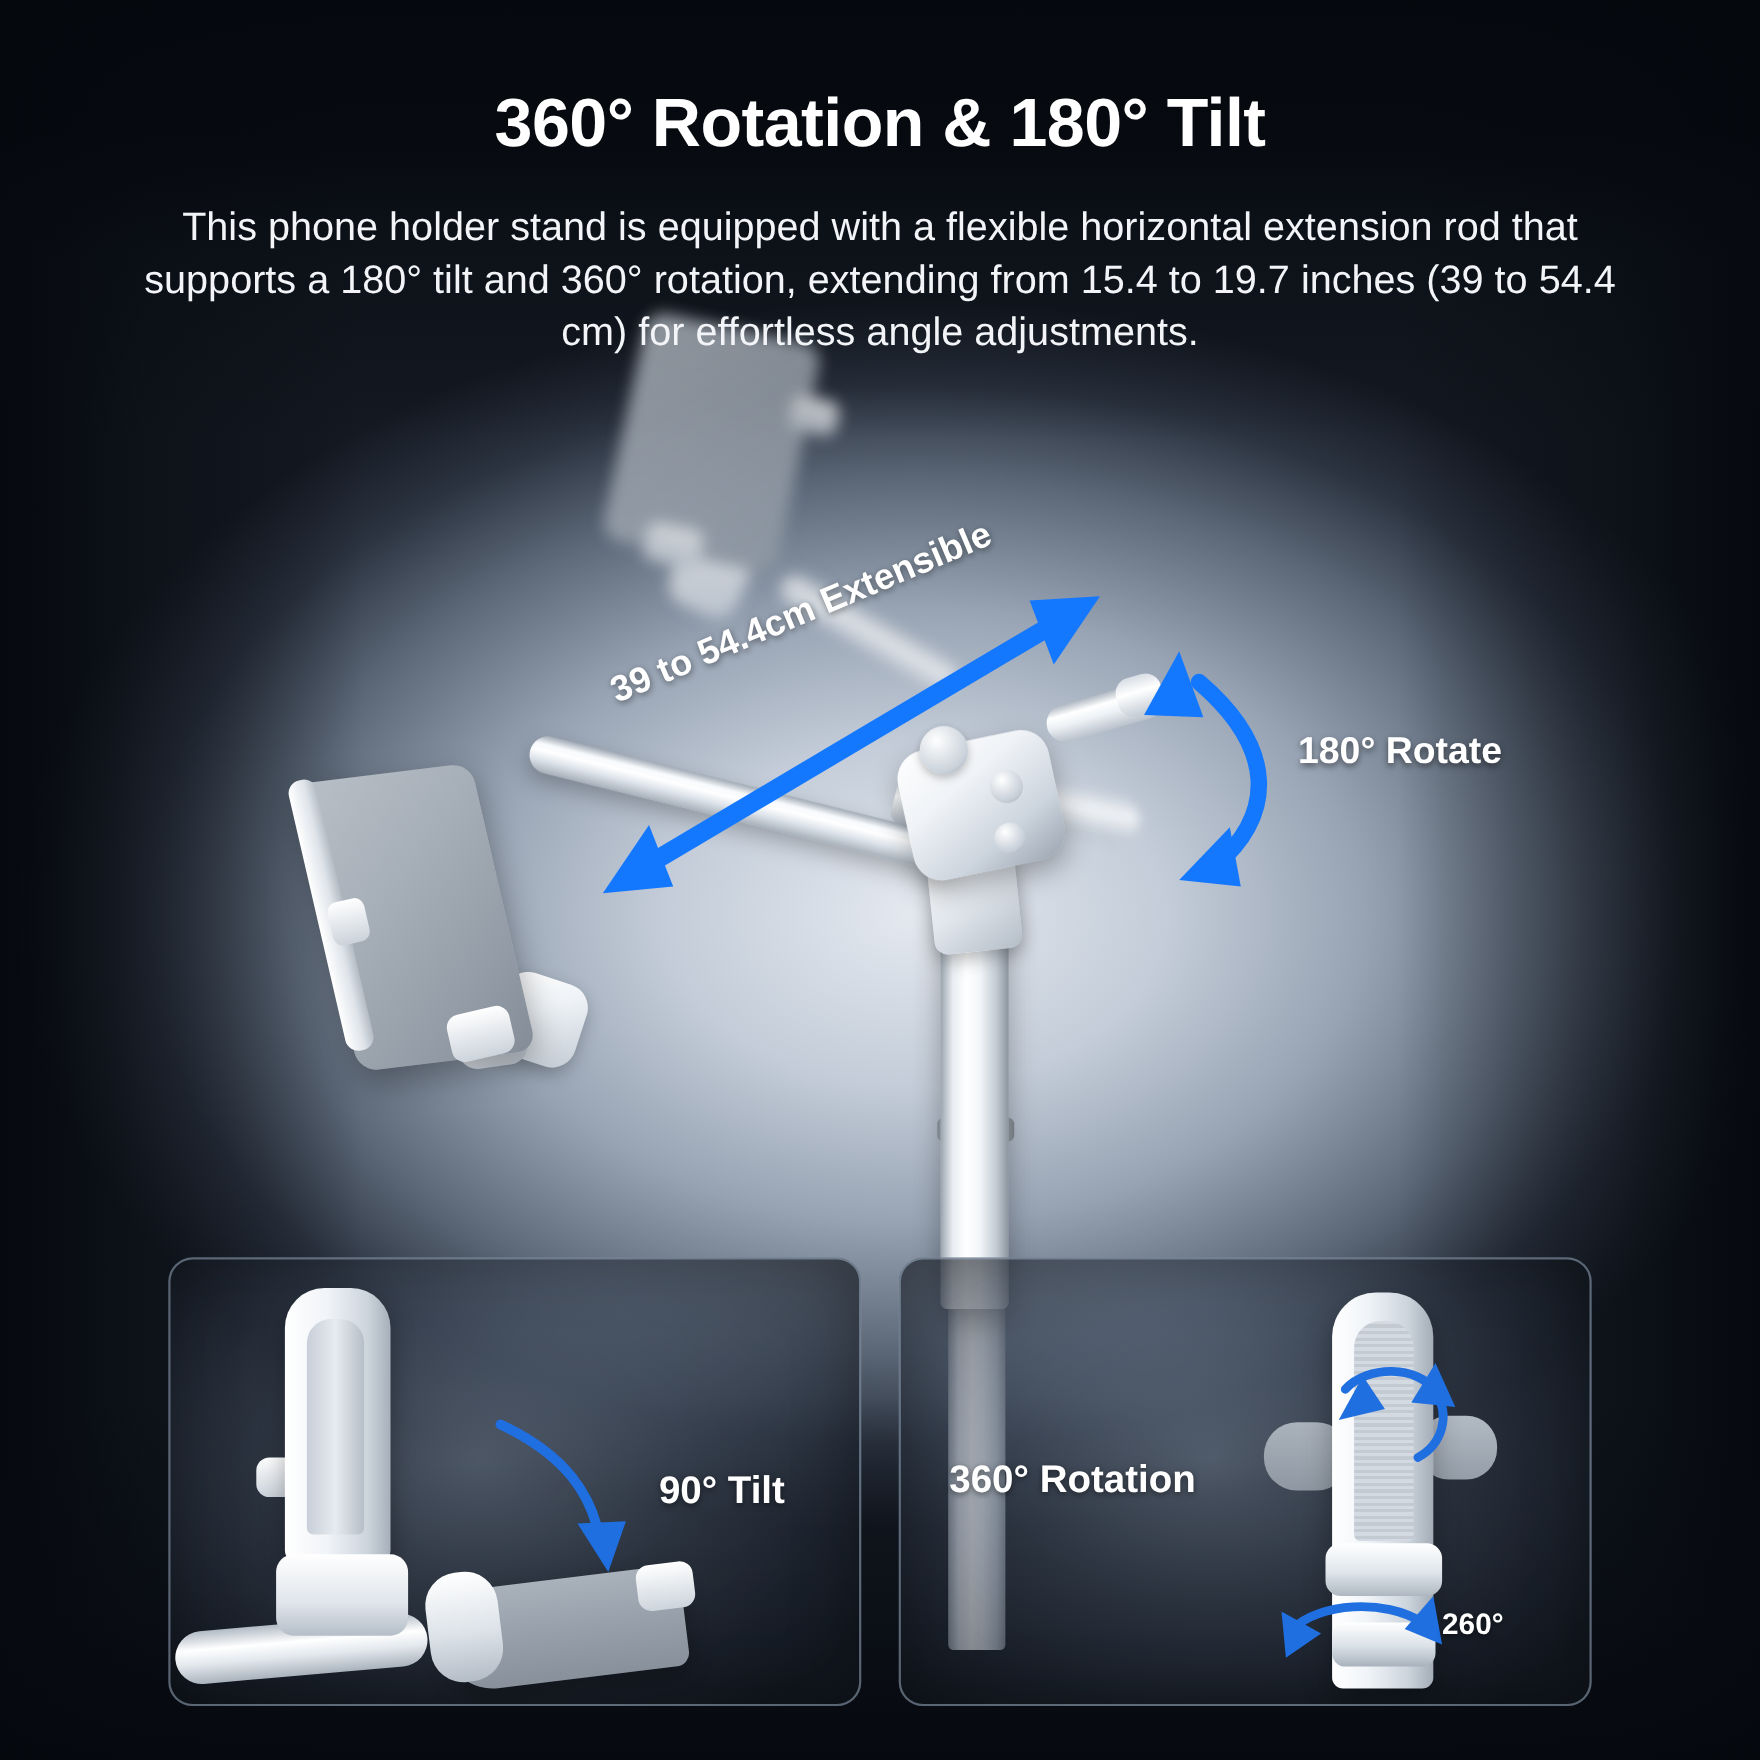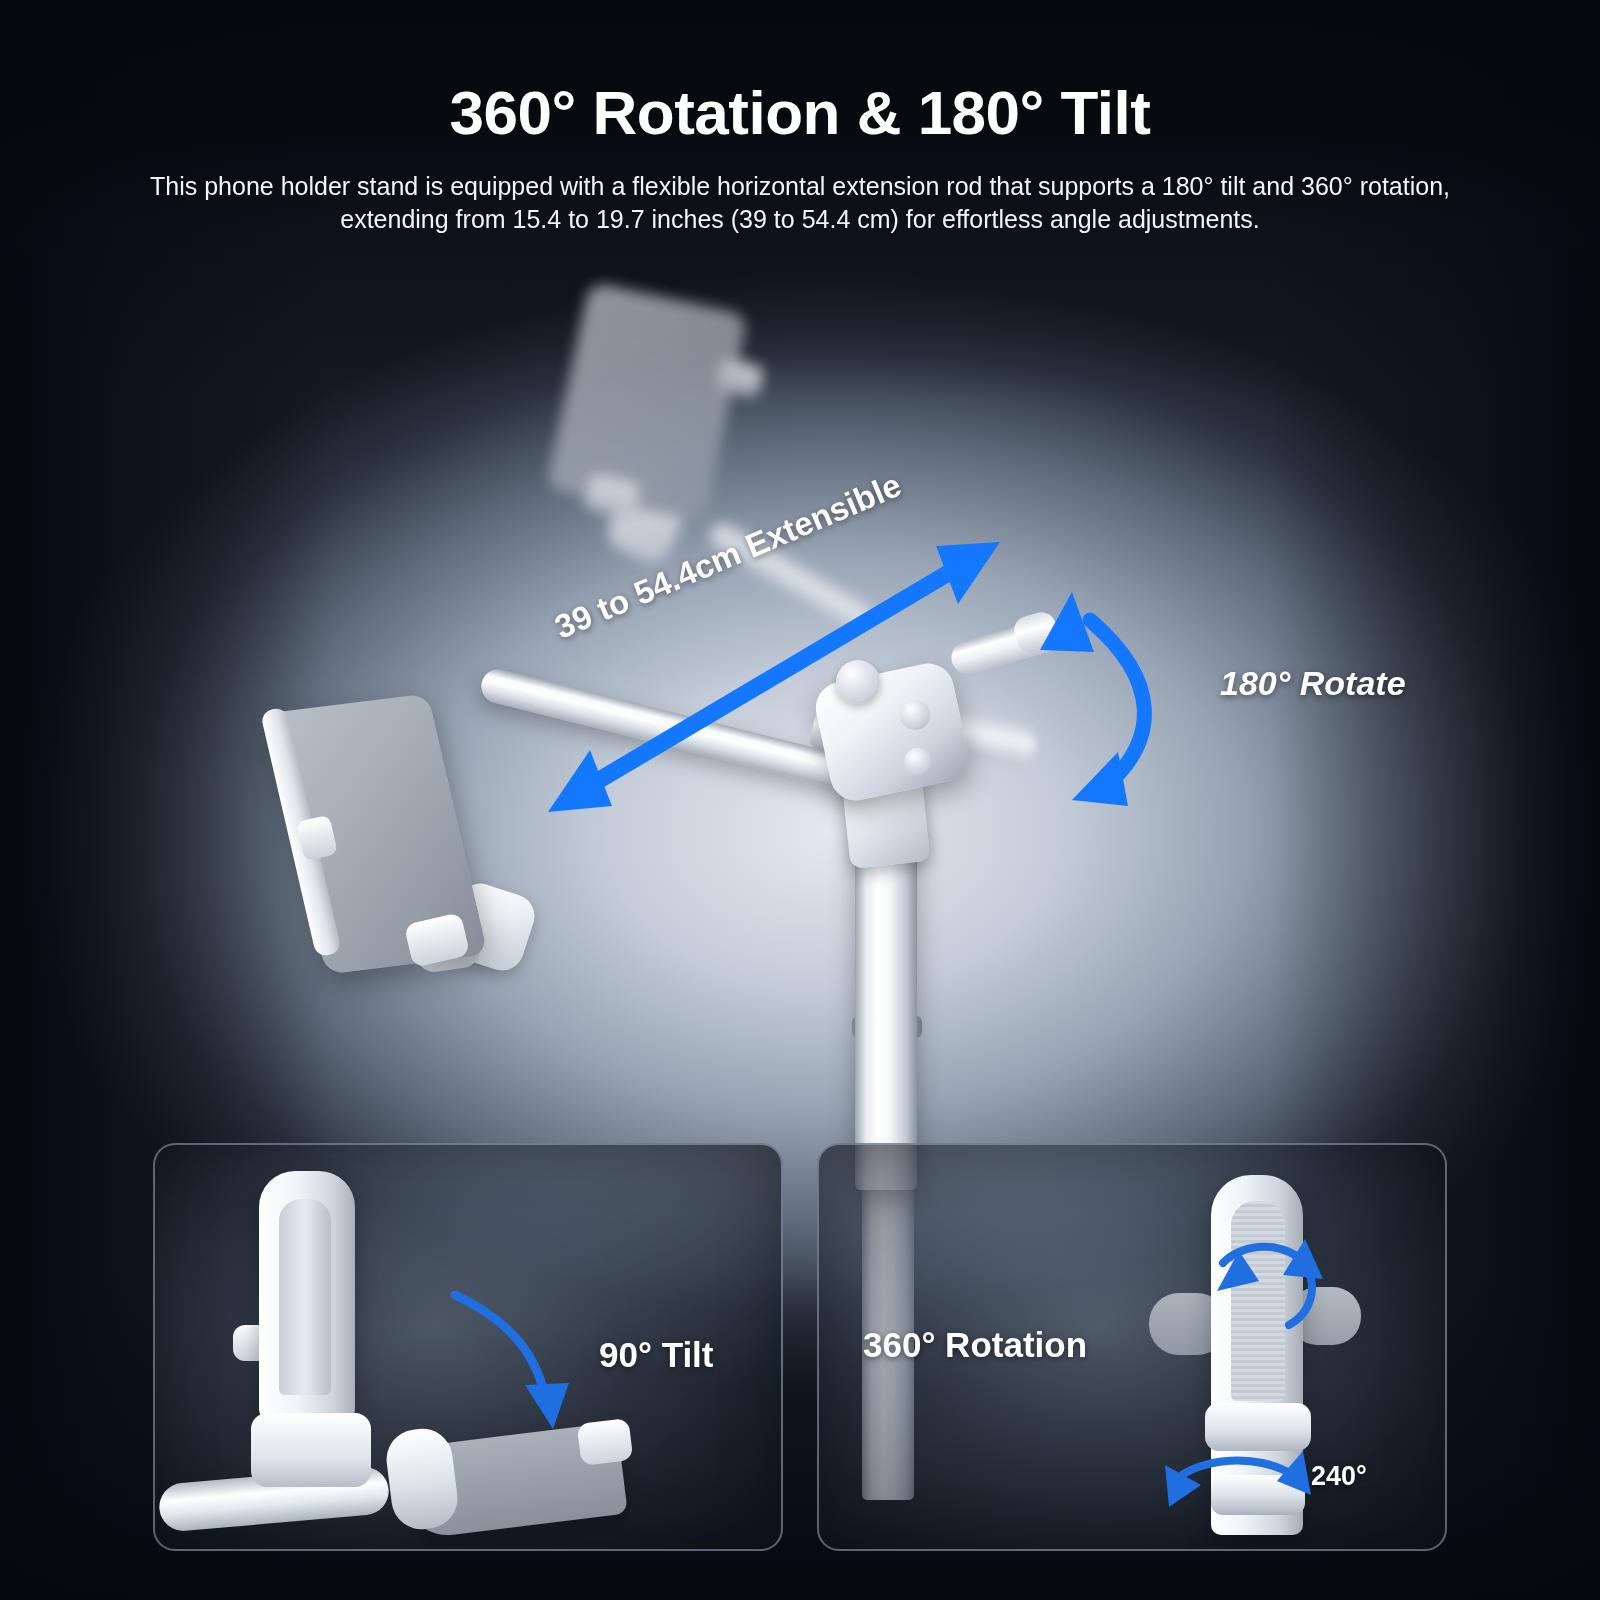--- a/index.html
+++ b/index.html
@@ -50,24 +50,24 @@
   .title {
     margin: 0;
     padding-top: 82px;
     font-size: 62px;
     font-weight: bold;
     letter-spacing: -0.5px;
     line-height: 1.0;
     color: #ffffff;
   }
   .subtitle {
-    margin: 0 auto;
+    margin: 12px auto;
     padding-top: 26px;
     width: 1370px;
-    font-size: 25px;
+    font-size: 36px;
     line-height: 1.33;
     color: #f2f4f7;
     font-weight: 400;
   }
 
   
   .stage {
     position: absolute;
     inset: 0;
     z-index: 8;
@@ -359,29 +359,28 @@
     z-index: 14;
     color: #ffffff;
     font-size: 33px;
     font-weight: bold;
     transform: rotate(-23deg);
     text-shadow: 0 2px 6px rgba(0,0,0,0.45);
     white-space: nowrap;
   }
   .rotate-label {
     position: absolute;
-    left: 1220px;
+    left: 1180px;
     top: 664px;
     z-index: 14;
     color: #ffffff;
     font-size: 34px;
     font-weight: bold;
     text-shadow: 0 2px 6px rgba(0,0,0,0.5);
     white-space: nowrap;
-    font-style: italic;
   }
 
   
   .cards {
     position: absolute;
     left: 0;
     top: 1143px;
     width: 1600px;
     height: 420px;
     z-index: 16;
@@ -657,17 +656,17 @@
           <polygon points="486,94 464,130 504,134" fill="#1f6fe0"></polygon>
         </g>
         <g fill="none">
           <path d="M356,336 C380,312 440,308 474,330" stroke="#1f6fe0" stroke-width="8" stroke-linecap="round"></path>
           <polygon points="350,362 346,320 382,340" fill="#1f6fe0"></polygon>
           <polygon points="484,306 458,336 492,350" fill="#1f6fe0"></polygon>
         </g>
       </svg>
 
       <div class="card-label card2-label">360° Rotation</div>
-      <div class="card2-360">240°</div>
+      <div class="card2-360">260°</div>
     </div>
   </div>
 
 </div>
 
 </body></html>

